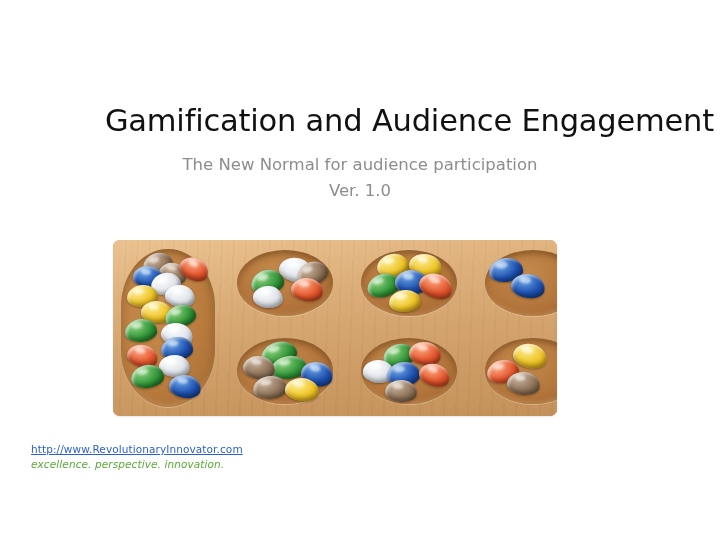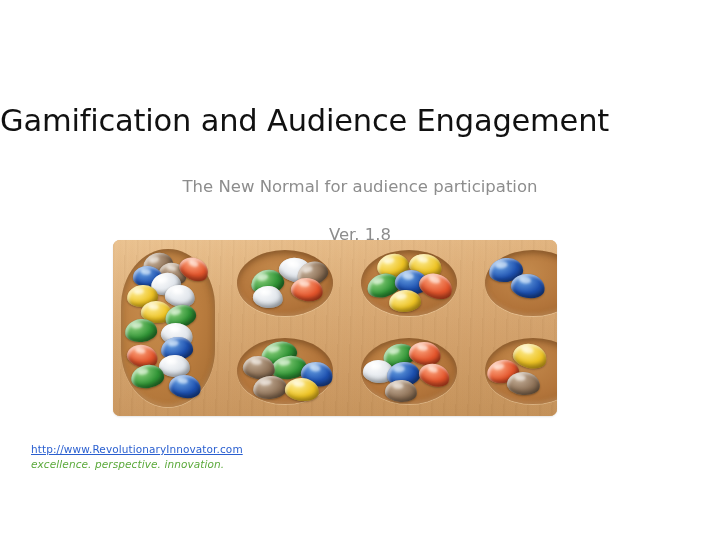--- a/index.html
+++ b/index.html
@@ -15,21 +15,21 @@
     overflow: hidden;
     font-family: "DejaVu Sans", "Liberation Sans", sans-serif;
   }
 
   
   #title {
     position: absolute;
     left: 0;
     top: 103px;
     width: 714px;
-    text-align: left;
+    text-align: right;
     font-size: 30.5px;
     font-weight: 400;
     color: #111111;
     letter-spacing: -0.2px;
     white-space: nowrap;
   }
 
   #subtitle-block {
     position: absolute;
     left: 0;
@@ -37,21 +37,20 @@
     width: 720px;
     text-align: center;
     color: #8d8d8d;
   }
   .subline {
     font-size: 16.5px;
     font-weight: 400;
     line-height: 25.5px;
     color: #8d8d8d;
     white-space: nowrap;
-    margin-top: 22px;
   }
 
   
   #photo {
     position: absolute;
     left: 113px;
     top: 240px;
     width: 444px;
     height: 176px;
     border-radius: 7px;
@@ -161,21 +160,21 @@
 </style>
 </head>
 <body>
 
 <div id="slide">
 
   <div id="title">Gamification and Audience Engagement</div>
 
   <div id="subtitle-block">
     <div class="subline">The New Normal for audience participation</div>
-    <div class="subline">Ver. 1.8</div>
+    <div class="subline">Ver. 1.0</div>
   </div>
 
   <div id="photo">
     <div class="board"></div>
 
     <div class="store">
       <div class="stone s-brown" style="left:22px; top:4px;  width:30px; height:22px; transform:rotate(-12deg);"></div>
       <div class="stone s-brown" style="left:38px; top:14px; width:28px; height:21px; transform:rotate(16deg);"></div>
       <div class="stone s-red" style="left:58px; top:9px;  width:30px; height:22px; transform:rotate(26deg);"></div>
       <div class="stone s-blue" style="left:12px; top:17px; width:30px; height:22px; transform:rotate(8deg);"></div>

